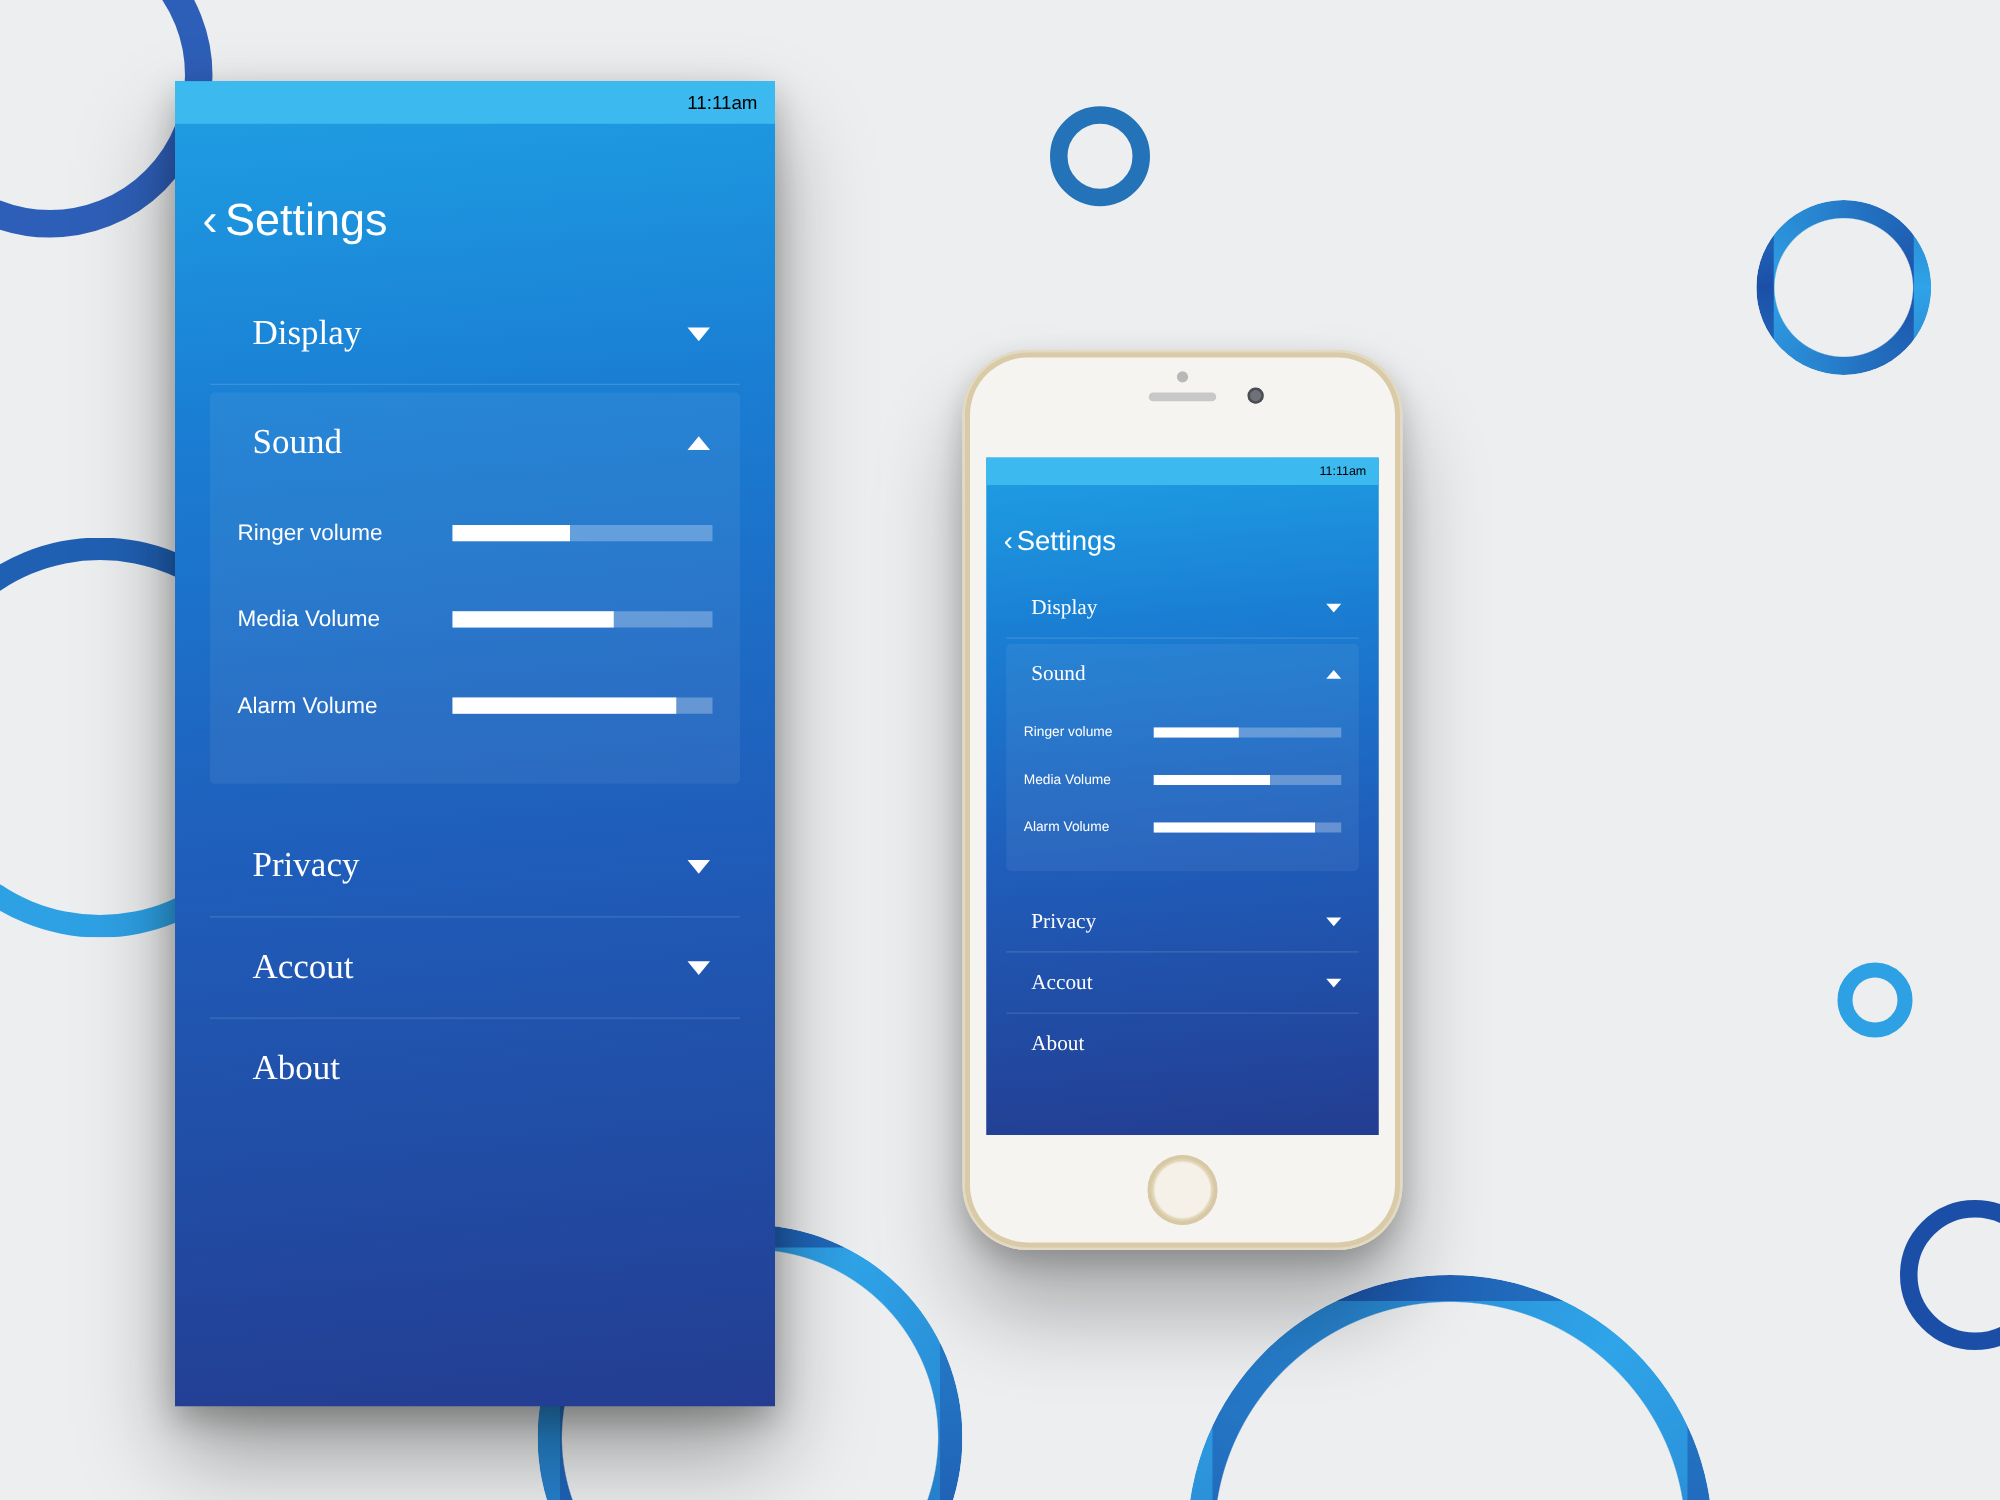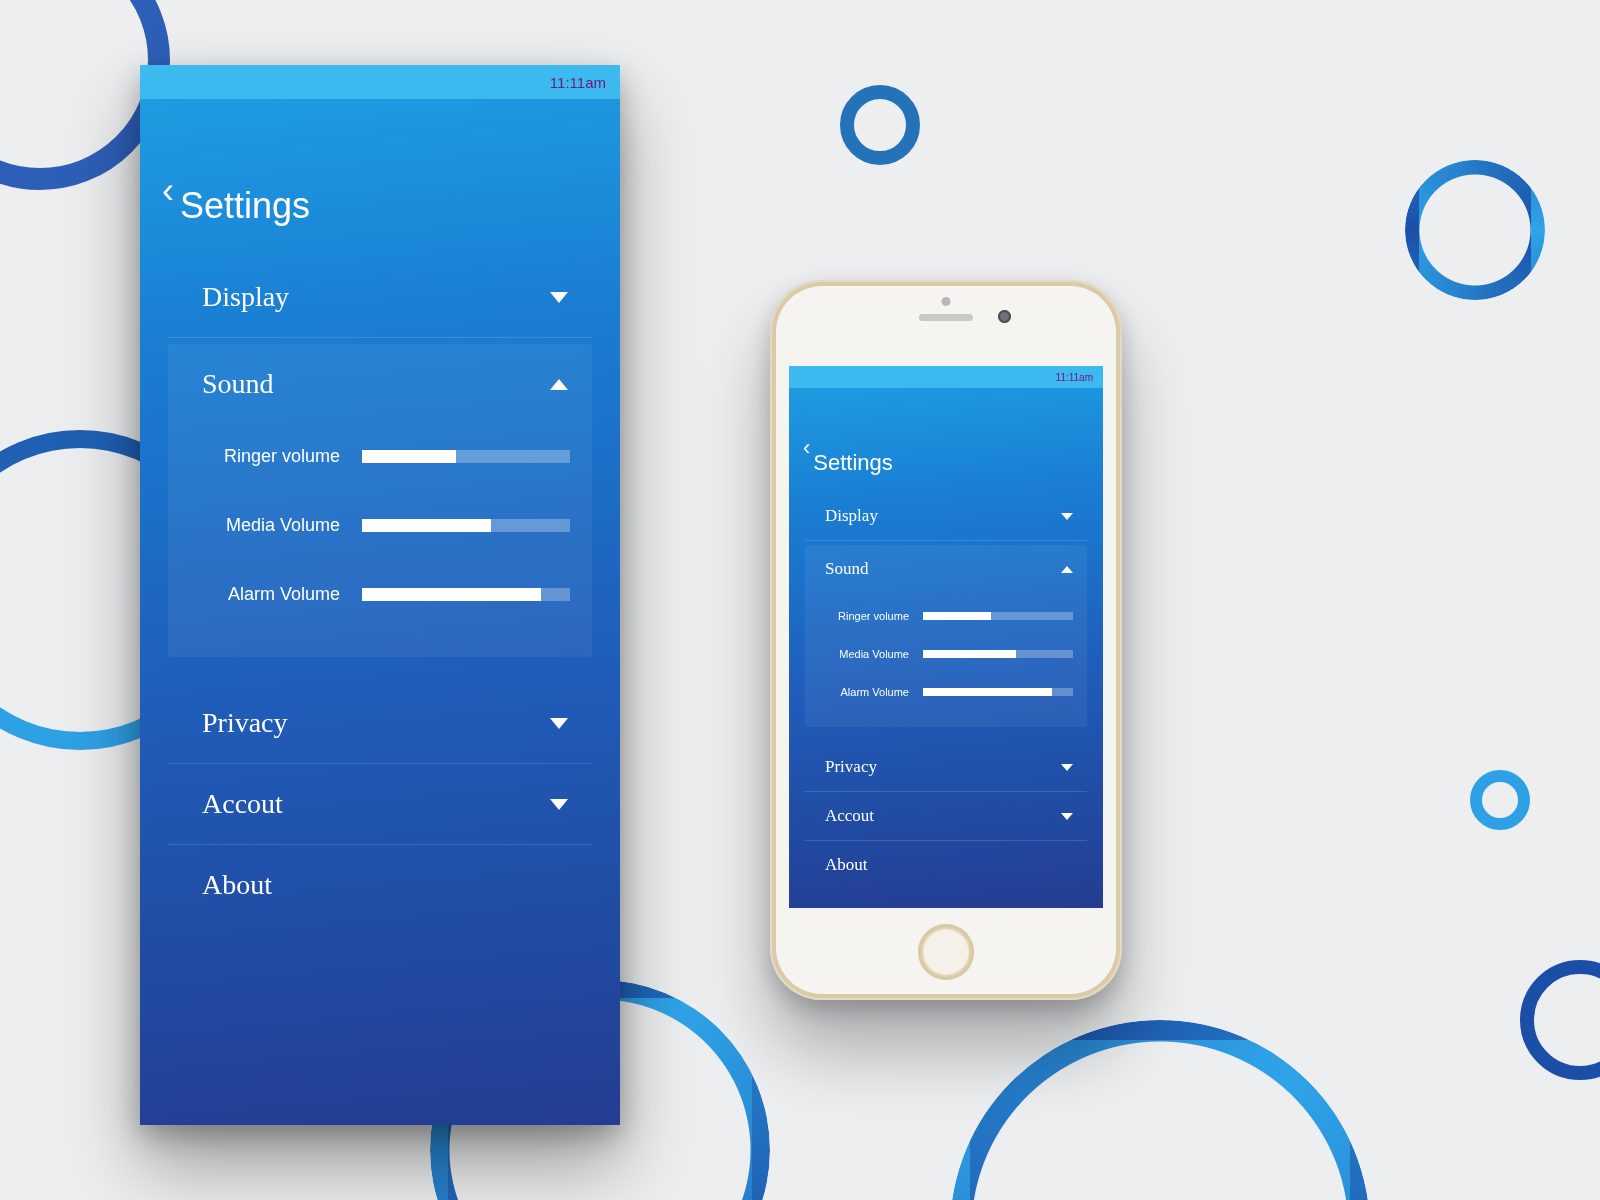--- a/index.html
+++ b/index.html
@@ -38,29 +38,29 @@
     background: linear-gradient(175deg, #1fa0e4 0%, #1a7ed3 25%, #1f5dba 58%, #233d91 100%);
     box-shadow: 0 40px 70px rgba(0,0,0,0.35), 0 10px 25px rgba(0,0,0,0.25);
     color: #fff;
   }
   .statusbar {
     height: 34px;
     background: #3cbaf0;
     display: flex; justify-content: flex-end; align-items: center;
     padding: 0 14px;
     font-size: 15px;
-    color: #701a75;
+    color: #000000;
   }
   .header {
     display: flex; align-items: center;
     padding: 56px 22px 30px 22px;
     gap: 6px;
   }
   .header .chev { font-size: 36px; line-height: 1; font-weight: 300; }
-  .header .title { font-size: 36px; font-weight: 400; margin-top: 30px; }
+  .header .title { font-size: 36px; font-weight: 400; }
 
   .menu { padding: 0 28px; }
   .row {
     display: flex; align-items: center; justify-content: space-between;
     padding: 24px 24px 24px 34px;
     border-bottom: 1px solid rgba(255,255,255,0.14);
     font-size: 28px;
     font-weight: 300;
     cursor: pointer;
     font-family: Liberation Serif, serif;
@@ -68,21 +68,20 @@
   .row.noborder { border-bottom: none; }
   .tri { width: 0; height: 0; border-left: 9px solid transparent; border-right: 9px solid transparent; }
   .tri.down { border-top: 11px solid #fff; }
   .tri.up { border-bottom: 11px solid #fff; }
 
   .expanded {
     background: rgba(255,255,255,0.06);
     border-radius: 4px;
     margin: 6px 0 26px 0;
     padding-bottom: 10px;
-    text-align: right;
   }
   .expanded .row { border-bottom: none; padding-bottom: 14px; }
   .sliders { padding: 8px 22px 18px 22px; }
   .sl { display: flex; align-items: center; gap: 22px; padding: 24px 0; }
   .sl-label { width: 150px; font-size: 18px; font-weight: 400; }
   .sl-track {
     flex: 1; height: 13px;
     background: rgba(255,255,255,0.28);
     border-radius: 0;
     position: relative;

